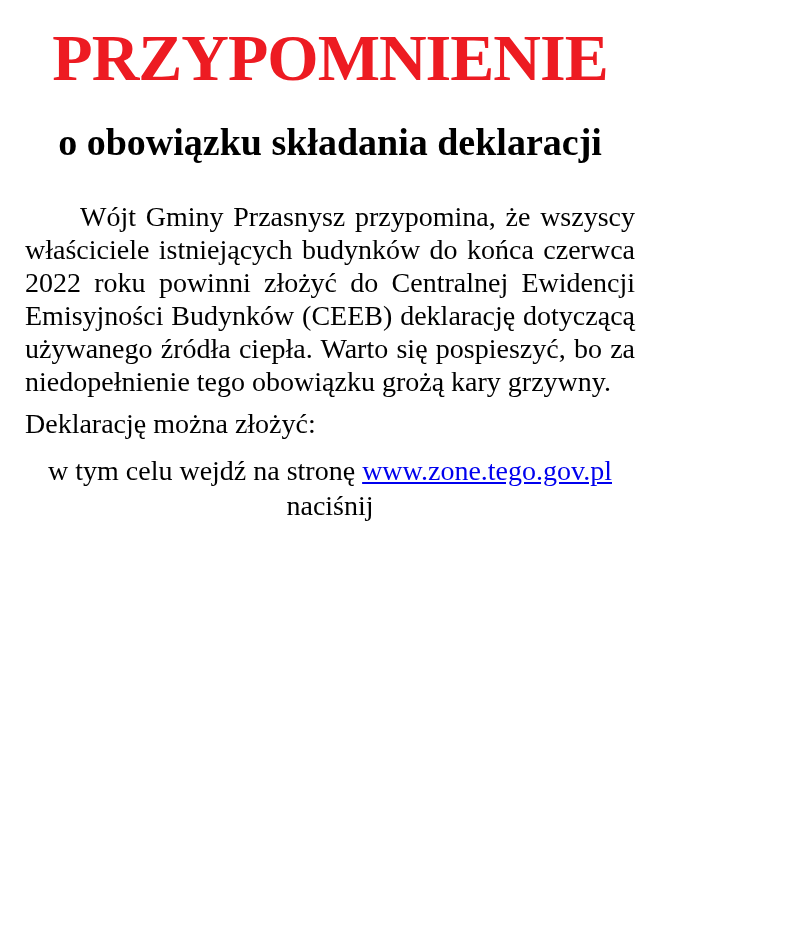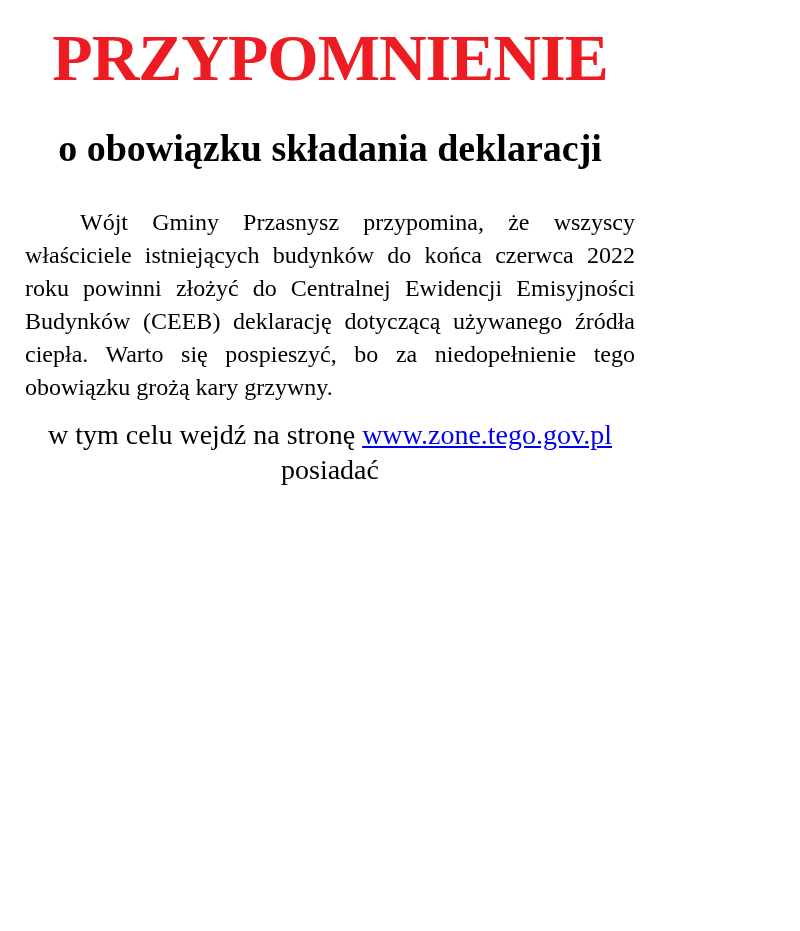--- a/index.html
+++ b/index.html
@@ -27,36 +27,36 @@
   .doc-title {
     margin: 0;
     font-size: 66px;
     line-height: 76px;
     font-weight: bold;
     letter-spacing: -1px;
     text-align: center;
     color: var(--title-red);
   }
   .doc-subtitle {
-    margin: 30px 0 0 0;
+    margin: 24px 0 0 0;
     font-size: 38px;
     line-height: 45px;
     font-weight: bold;
     text-align: center;
   }
   .cta-heading {
     margin: 30px 0 0 0;
     font-size: 38px;
     line-height: 45px;
     font-weight: bold;
     text-align: center;
   }
   .intro {
     margin: 35px 0 0 0;
-    font-size: 24px;
+    font-size: 28px;
     line-height: 33px;
     text-align: justify;
     text-indent: 55px;
   }
   .list-intro {
     margin: 9px 0 0 0;
     font-size: 28px;
     line-height: 33px;
   }
   ul.options {
@@ -97,21 +97,22 @@
 
   <h1 class="doc-title">PRZYPOMNIENIE</h1>
 
   <h2 class="doc-subtitle">
     <div>o obowiązku składania deklaracji</div>
   </h2>
 
 
   <p class="intro">Wójt Gminy Przasnysz przypomina, że wszyscy właściciele istniejących budynków do końca czerwca 2022 roku powinni złożyć do Centralnej Ewidencji Emisyjności Budynków (CEEB) deklarację dotyczącą używanego źródła ciepła. Warto się pospieszyć, bo za niedopełnienie tego obowiązku grożą kary grzywny.</p>
 
+  <p class="list-intro">Deklarację można złożyć:</p>
 
 
   <p class="link-para">
-    <span>w tym celu wejdź na stronę </span><a>www.zone.tego.gov.pl</a><span> posiadać</span>
+    <span>w tym celu wejdź na stronę </span><a>www.zone.tego.gov.pl</a><span> naciśnij</span>
     </p>
   <p></p>
 
 
 </div>
 
 </body></html>

